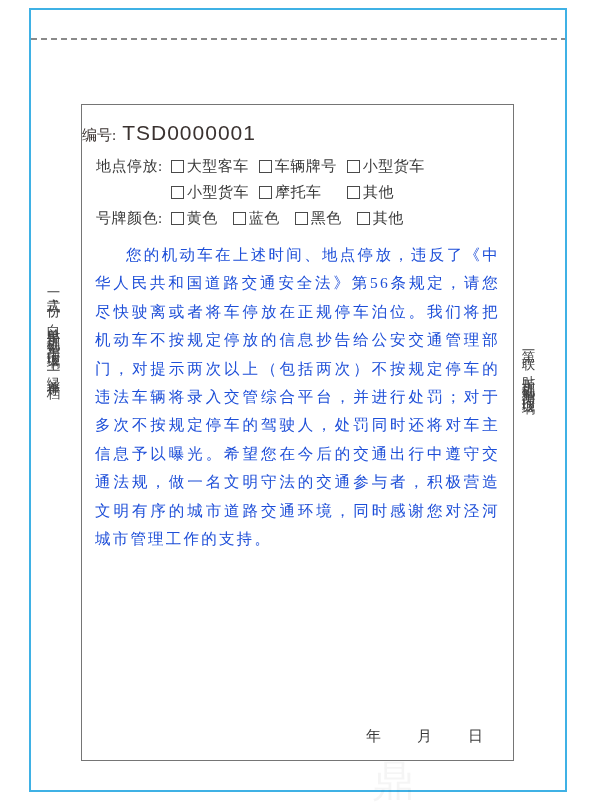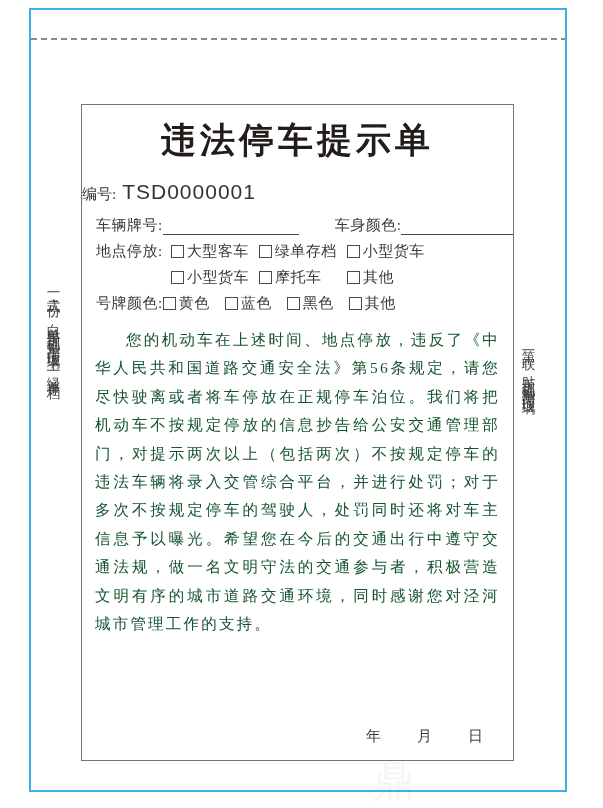--- a/index.html
+++ b/index.html
@@ -25,65 +25,57 @@
   .lbl{flex:none;}
   .blank{display:inline-block;border-bottom:1px solid #4a4a4a;height:15px;flex:none;}
   .spacer{display:inline-block;flex:none;}
   .opt{display:inline-flex;align-items:center;flex:none;}
   .opt.w88{width:88px;}
   .opt.w62{width:62px;}
   .cb{display:inline-block;width:11px;height:11px;border:1.5px solid #4a4a4a;
       margin-right:3px;flex:none;background:#fff;}
   .unit{margin:0 2px 0 4px;}
   .body-par{margin:13px 13px 0 13px;font-size:15.5px;line-height:28.4px;letter-spacing:2.2px;
-            text-align:justify;text-indent:2em;color:#14532d;}
+            text-align:justify;text-indent:2em;color:#1d4ed8;}
   .footer{position:absolute;right:28px;bottom:14px;text-align:center;font-size:15px;
           letter-spacing:1px;color:#3a3a3a;}
   .footer .date{letter-spacing:2px;}
   .watermark{position:absolute;left:372px;top:760px;font-size:42px;line-height:42px;
              color:rgba(60,60,60,0.05);font-family:"Liberation Sans","DejaVu Sans",sans-serif;}
 </style>
 </head>
 <body>
 
 <div class="page">
 
   <div class="blue-frame"></div>
   <div class="cut-line"></div>
 
   <div class="side-note left">一式二份，白单贴于机动车车门玻璃上，绿单存档</div>
   <div class="side-note right">第一联：贴于机动车侧门玻璃</div>
 
   <div class="form-box">
 
-    <h1 class="title">违法停车提示单</h1>
 
     <div class="serial">
       <span>编号:</span><span class="val">TSD0000001</span>
     </div>
 
     <div class="fields">
 
-      <div class="f-row">
-        <span class="lbl">车辆牌号:</span>
-        <span class="blank" style="width:136px"></span>
-        <span class="spacer" style="width:36px"></span>
-        <span class="lbl">车身颜色:</span>
-        <span class="blank" style="width:112px"></span>
-      </div>
 
       <div class="f-row">
         <span class="lbl" style="margin-right:8px">地点停放:</span>
         <span class="opt w88">
           <span class="cb"></span>
           <span>大型客车</span>
         </span>
         <span class="opt w88">
           <span class="cb"></span>
-          <span>绿单存档</span>
+          <span>车辆牌号</span>
         </span>
         <span class="opt">
           <span class="cb"></span>
           <span>小型货车</span>
         </span>
       </div>
 
       <div class="f-row">
         <span class="spacer" style="width:75px"></span>
         <span class="opt w88">
@@ -94,21 +86,21 @@
           <span class="cb"></span>
           <span>摩托车</span>
         </span>
         <span class="opt">
           <span class="cb"></span>
           <span>其他</span>
         </span>
       </div>
 
       <div class="f-row">
-        <span class="lbl" style="">号牌颜色:</span>
+        <span class="lbl" style="margin-right:8px">号牌颜色:</span>
         <span class="opt w62">
           <span class="cb"></span>
           <span>黄色</span>
         </span>
         <span class="opt w62">
           <span class="cb"></span>
           <span>蓝色</span>
         </span>
         <span class="opt w62">
           <span class="cb"></span>

